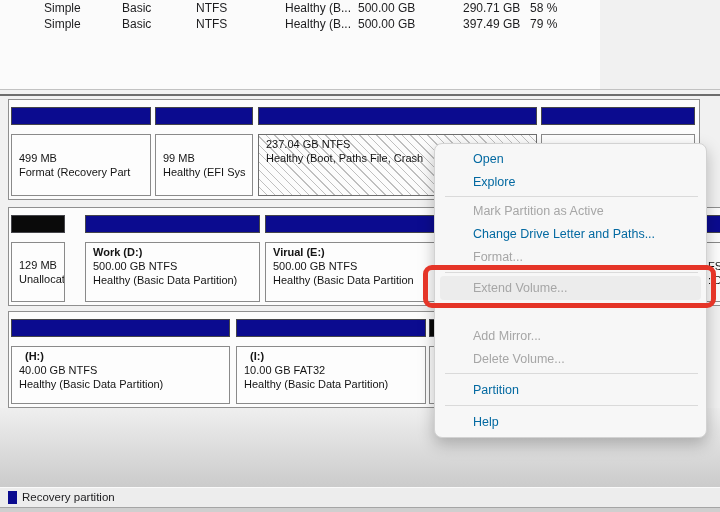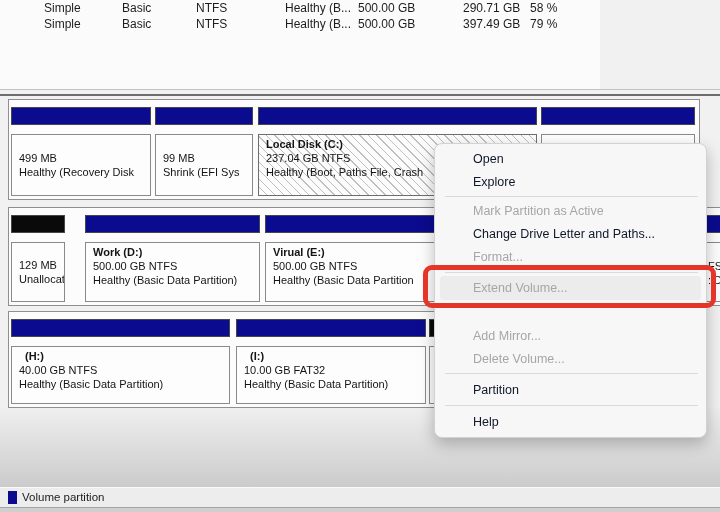--- a/index.html
+++ b/index.html
@@ -32,21 +32,21 @@
              background:#ededed;border-top:1px solid #fafafa}
   .lsq{position:absolute;left:8px;top:3px;width:9px;height:13px;background:#0b0b8f}
   .llabel{position:absolute;left:22px;top:3px;font-size:11.5px;color:#1d1d1f}
   .bstrip{position:absolute;left:0;top:507px;width:720px;height:5px;
           background:#cfcfcf;border-top:1px solid #a5a5a5}
   
   .menu{position:absolute;left:434px;top:143px;width:271px;height:293px;
         background:#f7f7f7;border:1px solid #d2d2d2;border-radius:8px;
         box-shadow:0 6px 16px rgba(0,0,0,.25);z-index:5}
   .mi{position:absolute;left:5px;right:5px;height:22px;display:flex;align-items:center;
-      padding-left:33px;font-size:12.5px;color:#0f172a;border-radius:4px;white-space:nowrap}
+      padding-left:33px;font-size:12.5px;color:#0369a1;border-radius:4px;white-space:nowrap}
   .mi.dis{color:#a6a6a6}
   .mi.hl{background:#ececec}
   .msep{position:absolute;left:10px;right:8px;height:1px;background:#dadada}
   
   .redbox{position:absolute;left:423px;top:265px;width:283px;height:33px;
           border:5px solid #e53528;border-radius:9px;z-index:6;pointer-events:none}
 </style>
 </head>
 <body>
 
@@ -76,34 +76,33 @@
   <div class="split1"></div>
   <div class="split2"></div>
 
   <div class="lowerbg"></div>
 
   <div class="diskrow" style="left:8px;top:99px;width:690px;height:99px">
     <div class="part" style="left:2px;width:140px">
       <div class="pbar bar-blue"></div>
       <div class="pbox center">
         <div>499 MB</div>
-        <div>Healthy (Recovery Disk</div>
+        <div>Format (Recovery Part</div>
       </div>
     </div>
     <div class="part" style="left:146px;width:98px">
       <div class="pbar bar-blue"></div>
       <div class="pbox center">
         <div>99 MB</div>
-        <div>Shrink (EFI Sys</div>
+        <div>Healthy (EFI Sys</div>
       </div>
     </div>
     <div class="part" style="left:249px;width:279px">
       <div class="pbar bar-blue"></div>
       <div class="pbox hatch">
-        <div class="pname">Local Disk  (C:)</div>
         <div>237.04 GB NTFS</div>
         <div>Healthy (Boot, Paths File, Crash</div>
       </div>
     </div>
     <div class="part" style="left:532px;width:154px">
       <div class="pbar bar-blue"></div>
       <div class="pbox"></div>
     </div>
   </div>
 
@@ -159,21 +158,21 @@
       </div>
     </div>
     <div class="part" style="left:420px;width:268px">
       <div class="pbar bar-black"></div>
       <div class="pbox"></div>
     </div>
   </div>
 
   <div class="legendbar">
     <span class="lsq"></span>
-    <span class="llabel">Volume partition</span>
+    <span class="llabel">Recovery partition</span>
   </div>
   <div class="bstrip"></div>
 
   <div class="menu">
     <div class="mi" style="top:4px">Open</div>
     <div class="mi" style="top:27px">Explore</div>
     <div class="msep" style="top:52px"></div>
     <div class="mi dis" style="top:56px">Mark Partition as Active</div>
     <div class="mi" style="top:79px">Change Drive Letter and Paths...</div>
     <div class="mi dis" style="top:102px">Format...</div>

